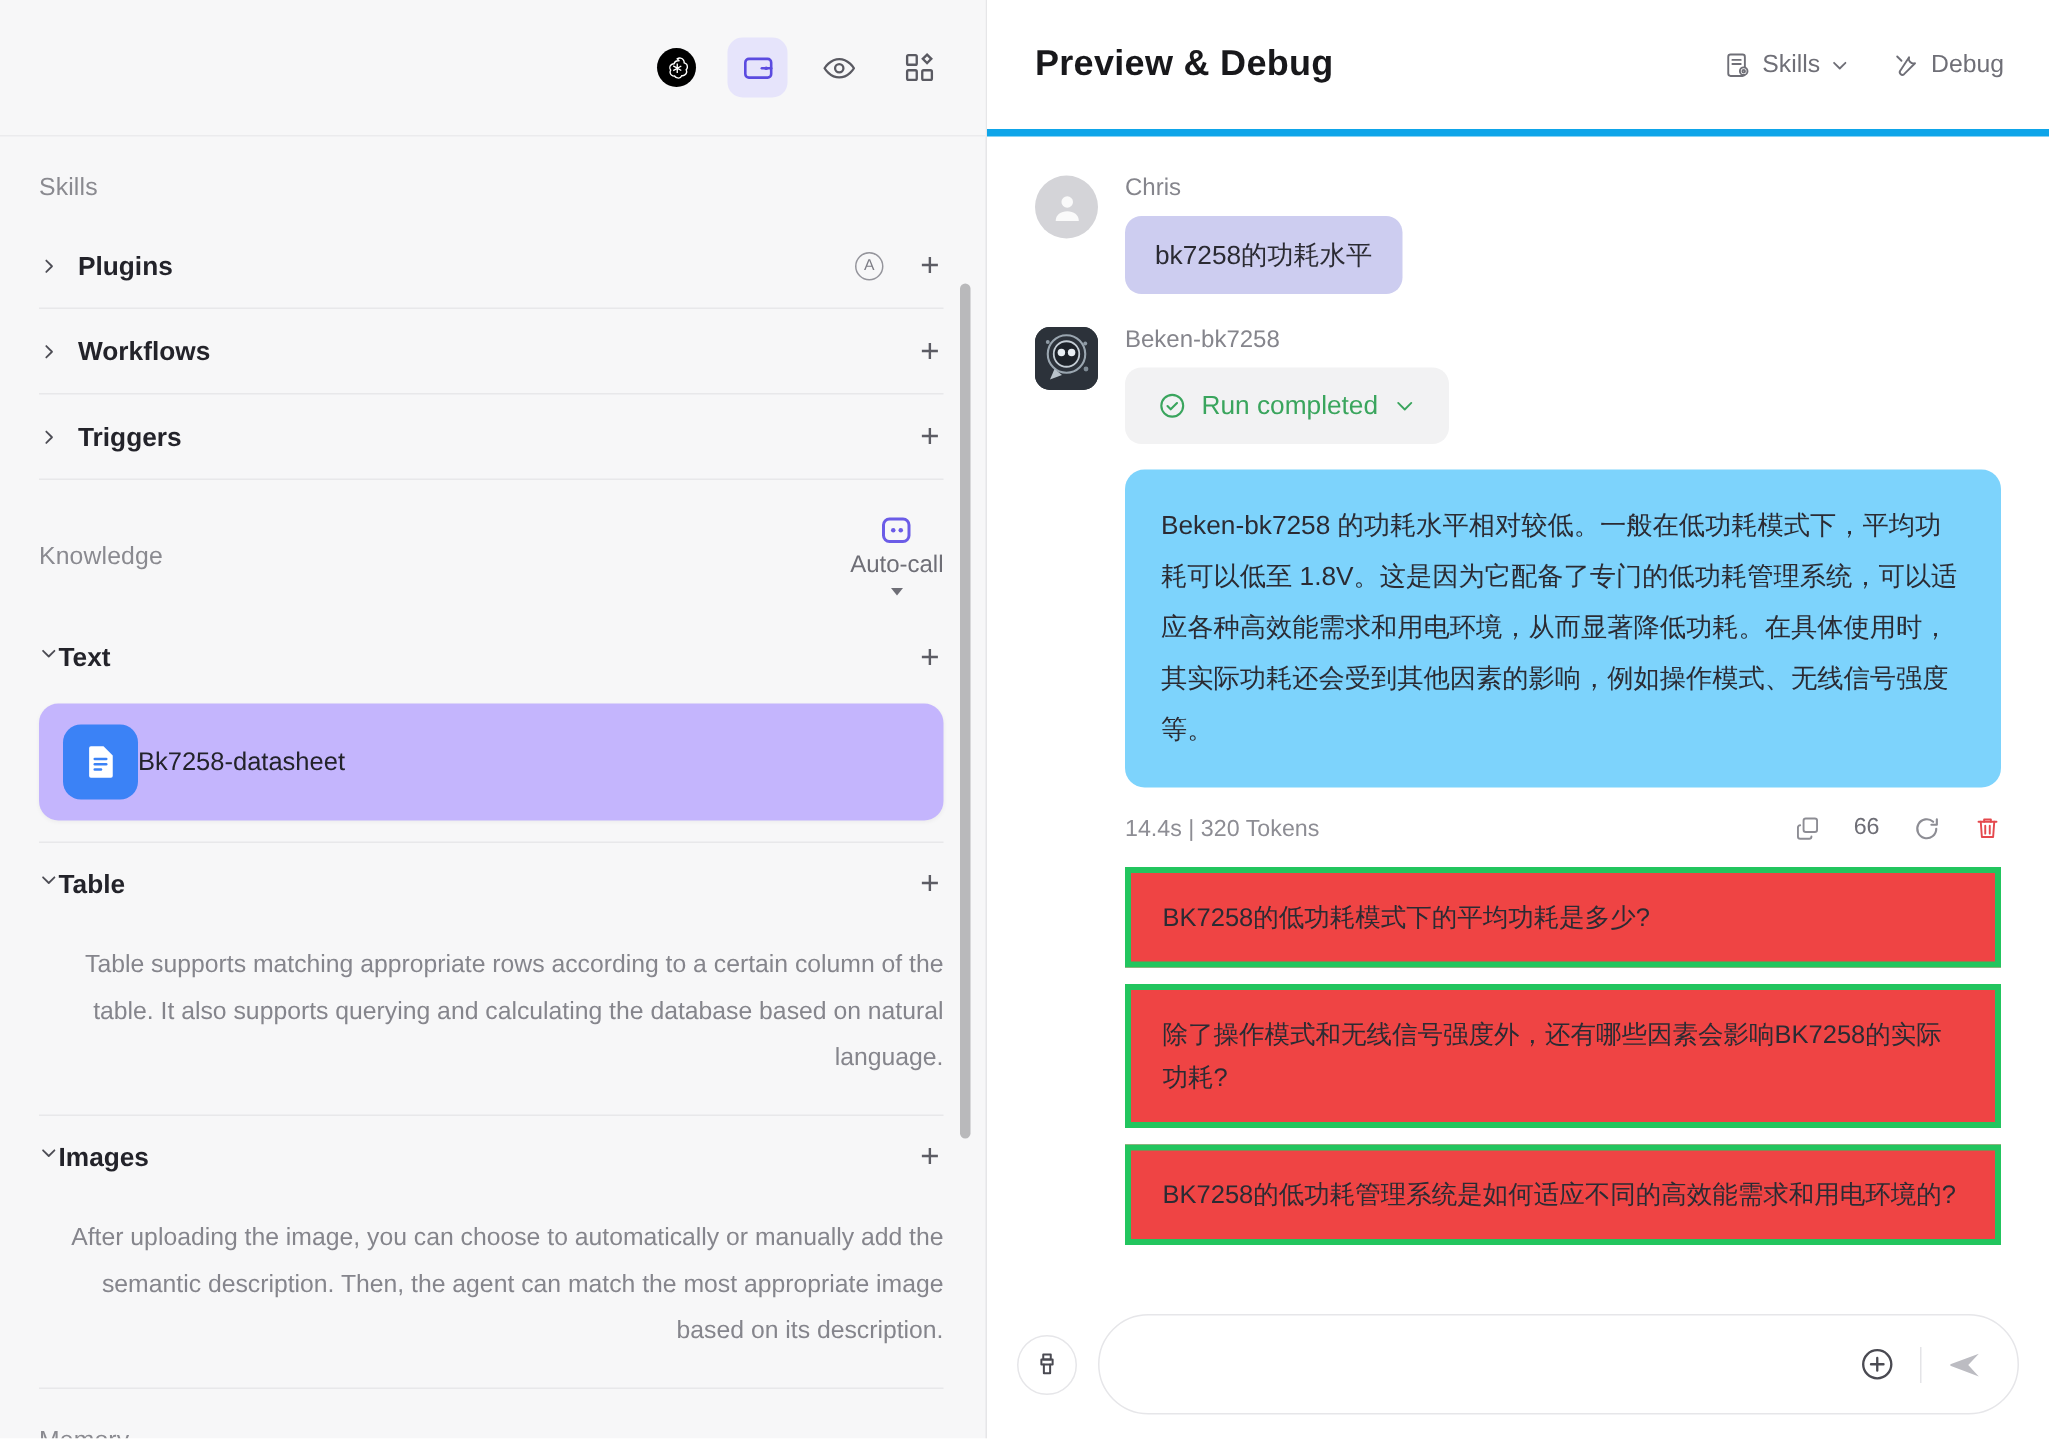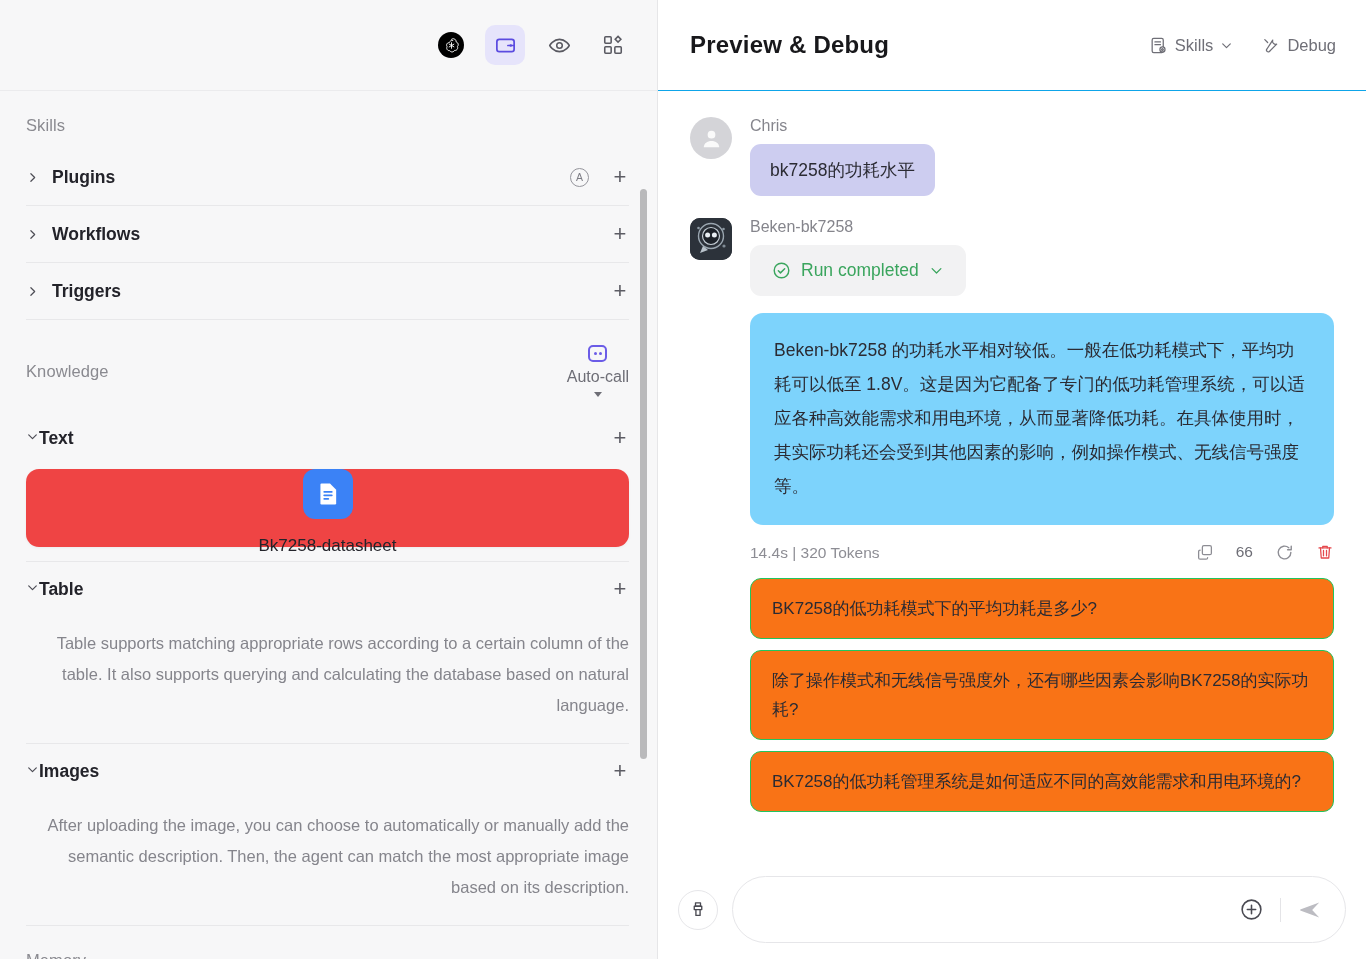--- a/index.html
+++ b/index.html
@@ -96,26 +96,24 @@
     font-size: 22px; color: #5c5c64; line-height: 1; cursor: pointer;
     font-weight: 300; width: 18px; text-align: center;
   }
 
   .kn-row {
     display: flex; align-items: center; height: 54px;
   }
   .kn-row .row-title { font-size: 17.5px; font-weight: bold; color: #23232a; flex: 1 1 auto; }
 
   .doc-card {
-    background: #ef4444; border-radius: 13px;
+    background: #c4b5fd; border-radius: 13px;
     height: 78px; margin: 4px 0 14px 0;
     display: flex; align-items: center; padding: 0 16px;
-    gap: 17px;
     box-shadow: 0 1px 3px rgba(0,0,0,0.05);
-    flex-direction: column;
   }
   .doc-icon {
     width: 50px; height: 50px; border-radius: 12px; background: #3b82f6;
     display: flex; align-items: center; justify-content: center; flex: 0 0 50px;
   }
   .doc-name { font-size: 17px; color: #23232a; }
 
   .divider { height: 1px; background: #e8e8ea; }
 
   .desc {
@@ -126,21 +124,21 @@
 
   
   .right-panel {
     width: 708px; height: 959px; background: #fff;
     display: flex; flex-direction: column;
   }
   .right-header {
     height: 91px; flex: 0 0 91px;
     display: flex; align-items: center;
     padding: 0 30px 0 32px;
-    border-bottom: 1px solid #0ea5e9;
+    border-bottom: 5px solid #0ea5e9;
   }
   .rh-title { font-size: 24px; font-weight: bold; color: #18181b; letter-spacing: .2px; }
   .rh-actions { margin-left: auto; display: flex; align-items: center; gap: 28px; }
   .rh-btn {
     display: flex; align-items: center; gap: 7px;
     font-size: 16.5px; color: #6f6f77; cursor: pointer;
   }
 
   .chat-scroll {
     flex: 1 1 auto; overflow: hidden;
@@ -174,24 +172,24 @@
   }
   .meta-row {
     display: flex; align-items: center;
     margin: 18px 0 16px 0;
   }
   .meta-left { font-size: 15.5px; color: #8d8d94; }
   .meta-right { margin-left: auto; display: flex; align-items: flex-start; gap: 22px; }
   .meta-count { font-size: 15.5px; color: #6e6e76; }
 
   .suggest {
-    border: 1px solid #22c55e; border-radius: 11px;
+    border: 4px solid #22c55e; border-radius: 0;
     padding: 15px 21px; margin-bottom: 11px;
     font-size: 17px; line-height: 29px; color: #2b2b33;
-    cursor: pointer; background: #f97316;
+    cursor: pointer; background: #ef4444;
   }
 
   .composer {
     flex: 0 0 auto; padding: 0 20px 16px 20px;
     display: flex; align-items: center; gap: 14px;
   }
   .brush-btn {
     width: 40px; height: 40px; border-radius: 50%;
     border: 1px solid #e6e6e9; background: #fff;
     display: flex; align-items: center; justify-content: center;

